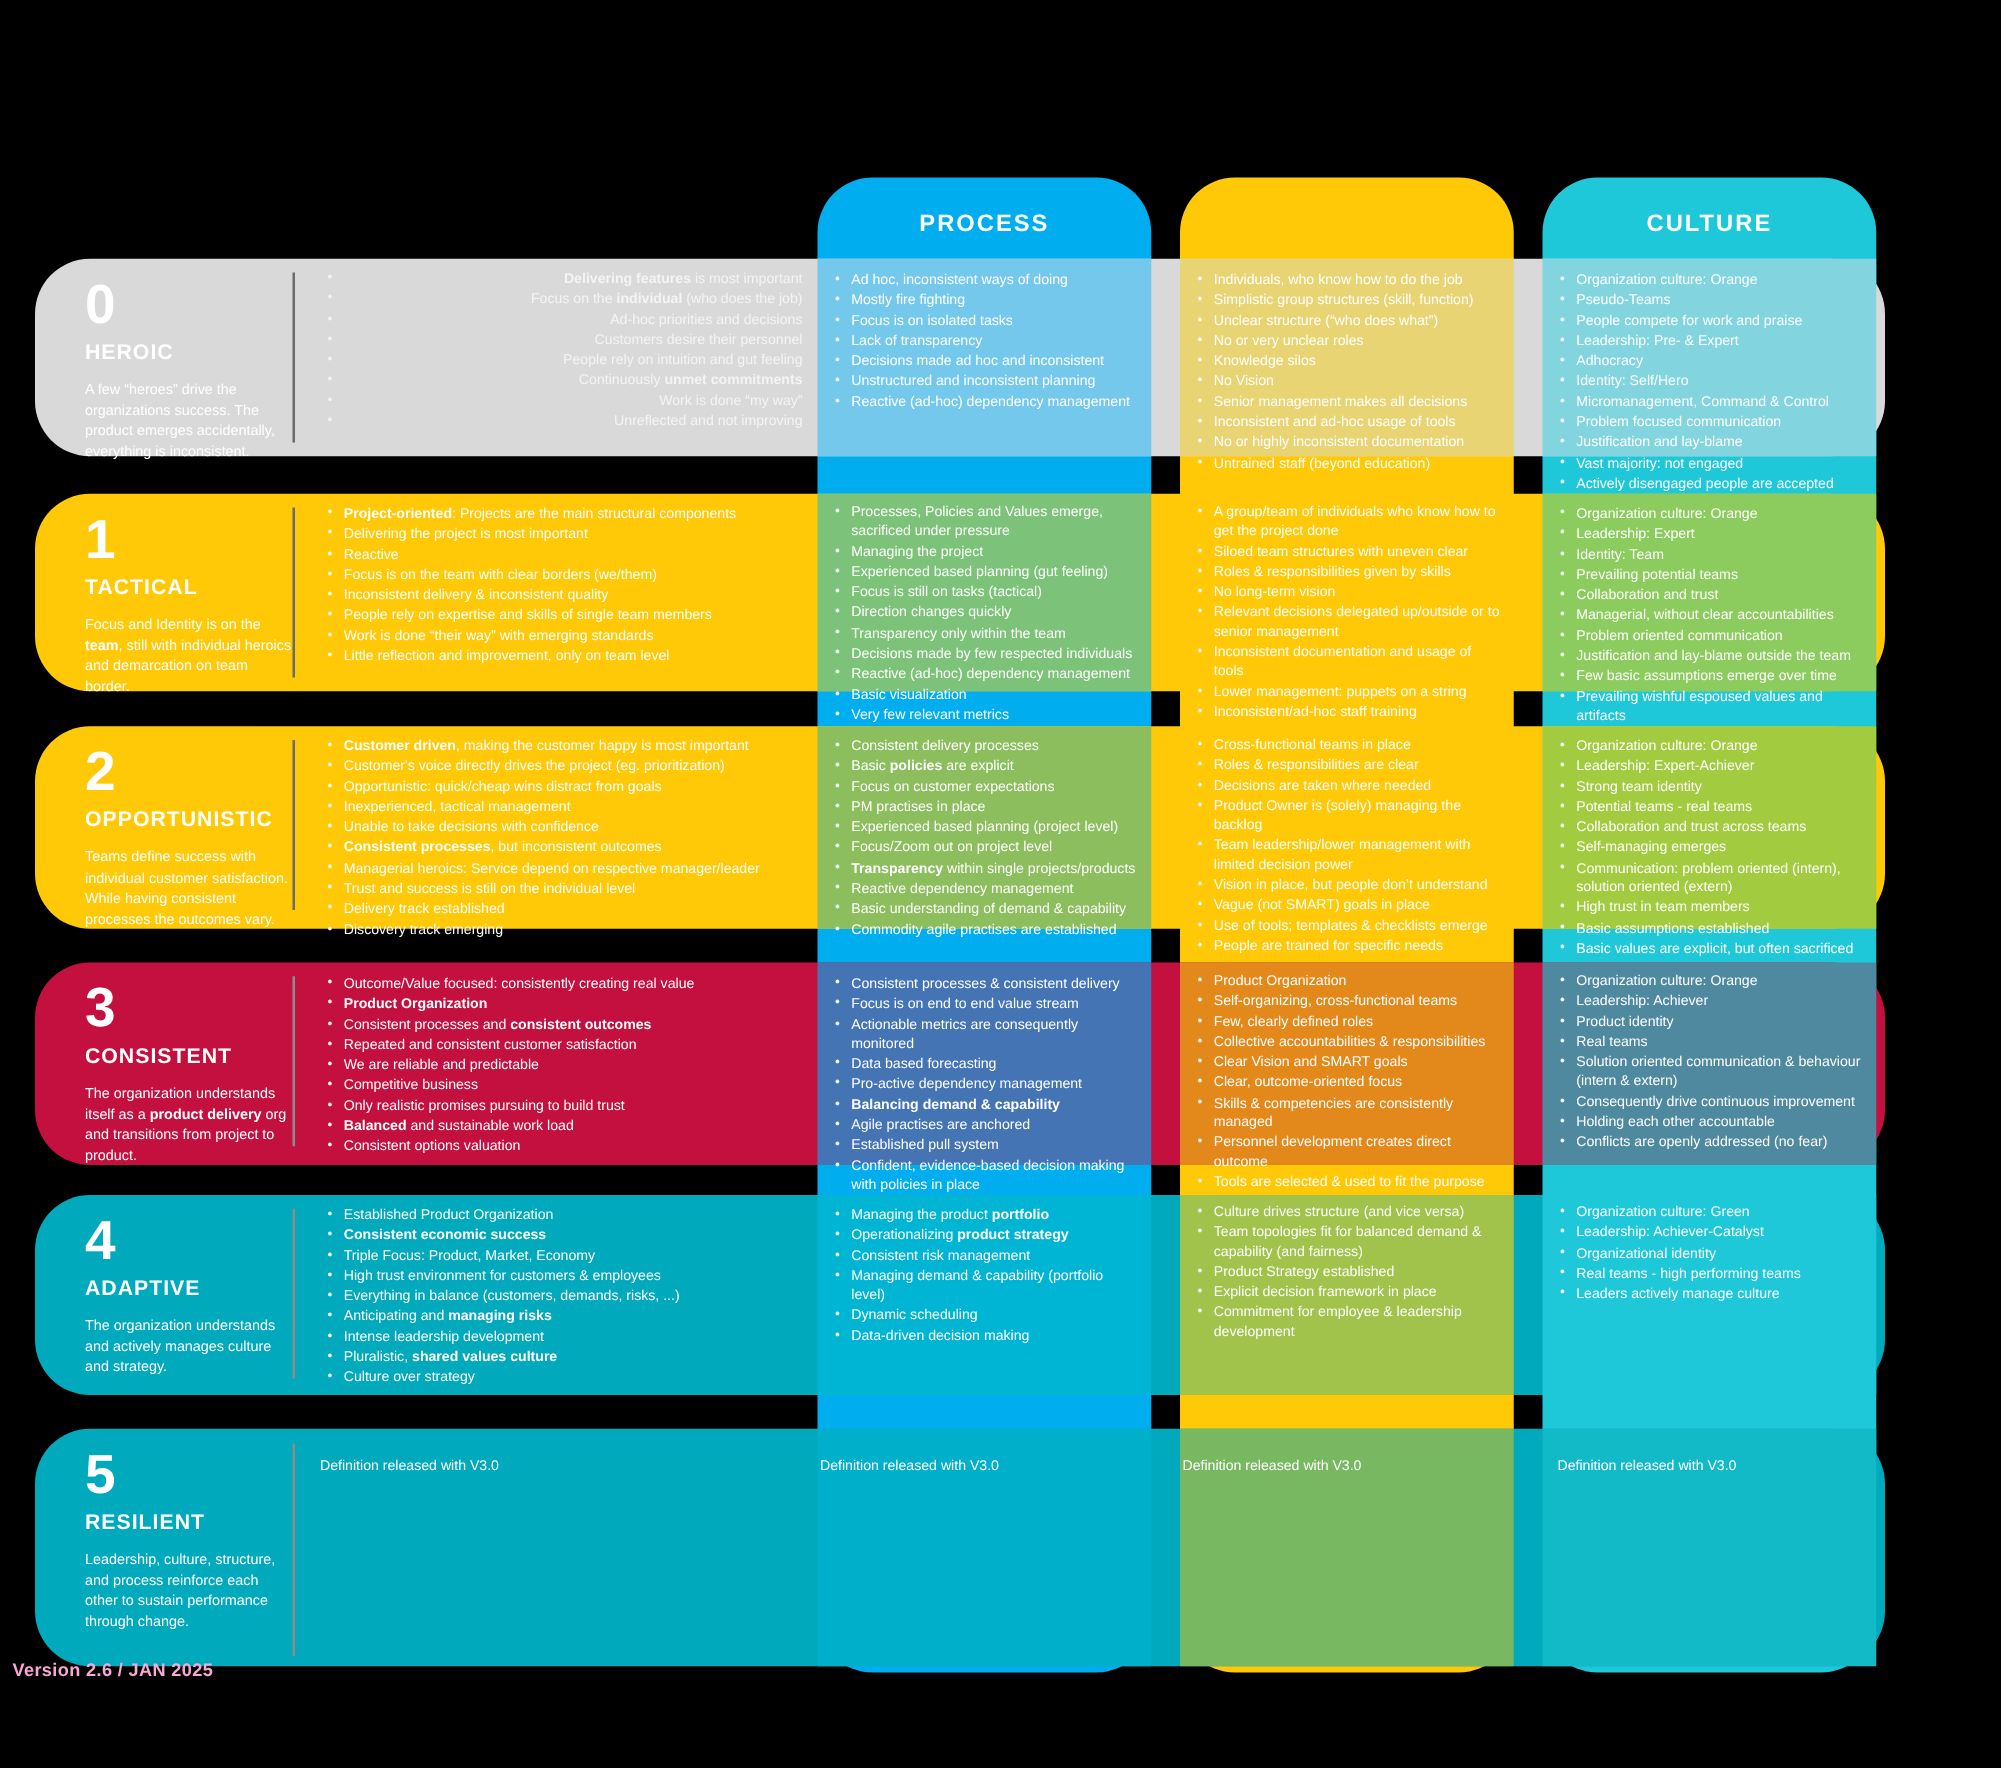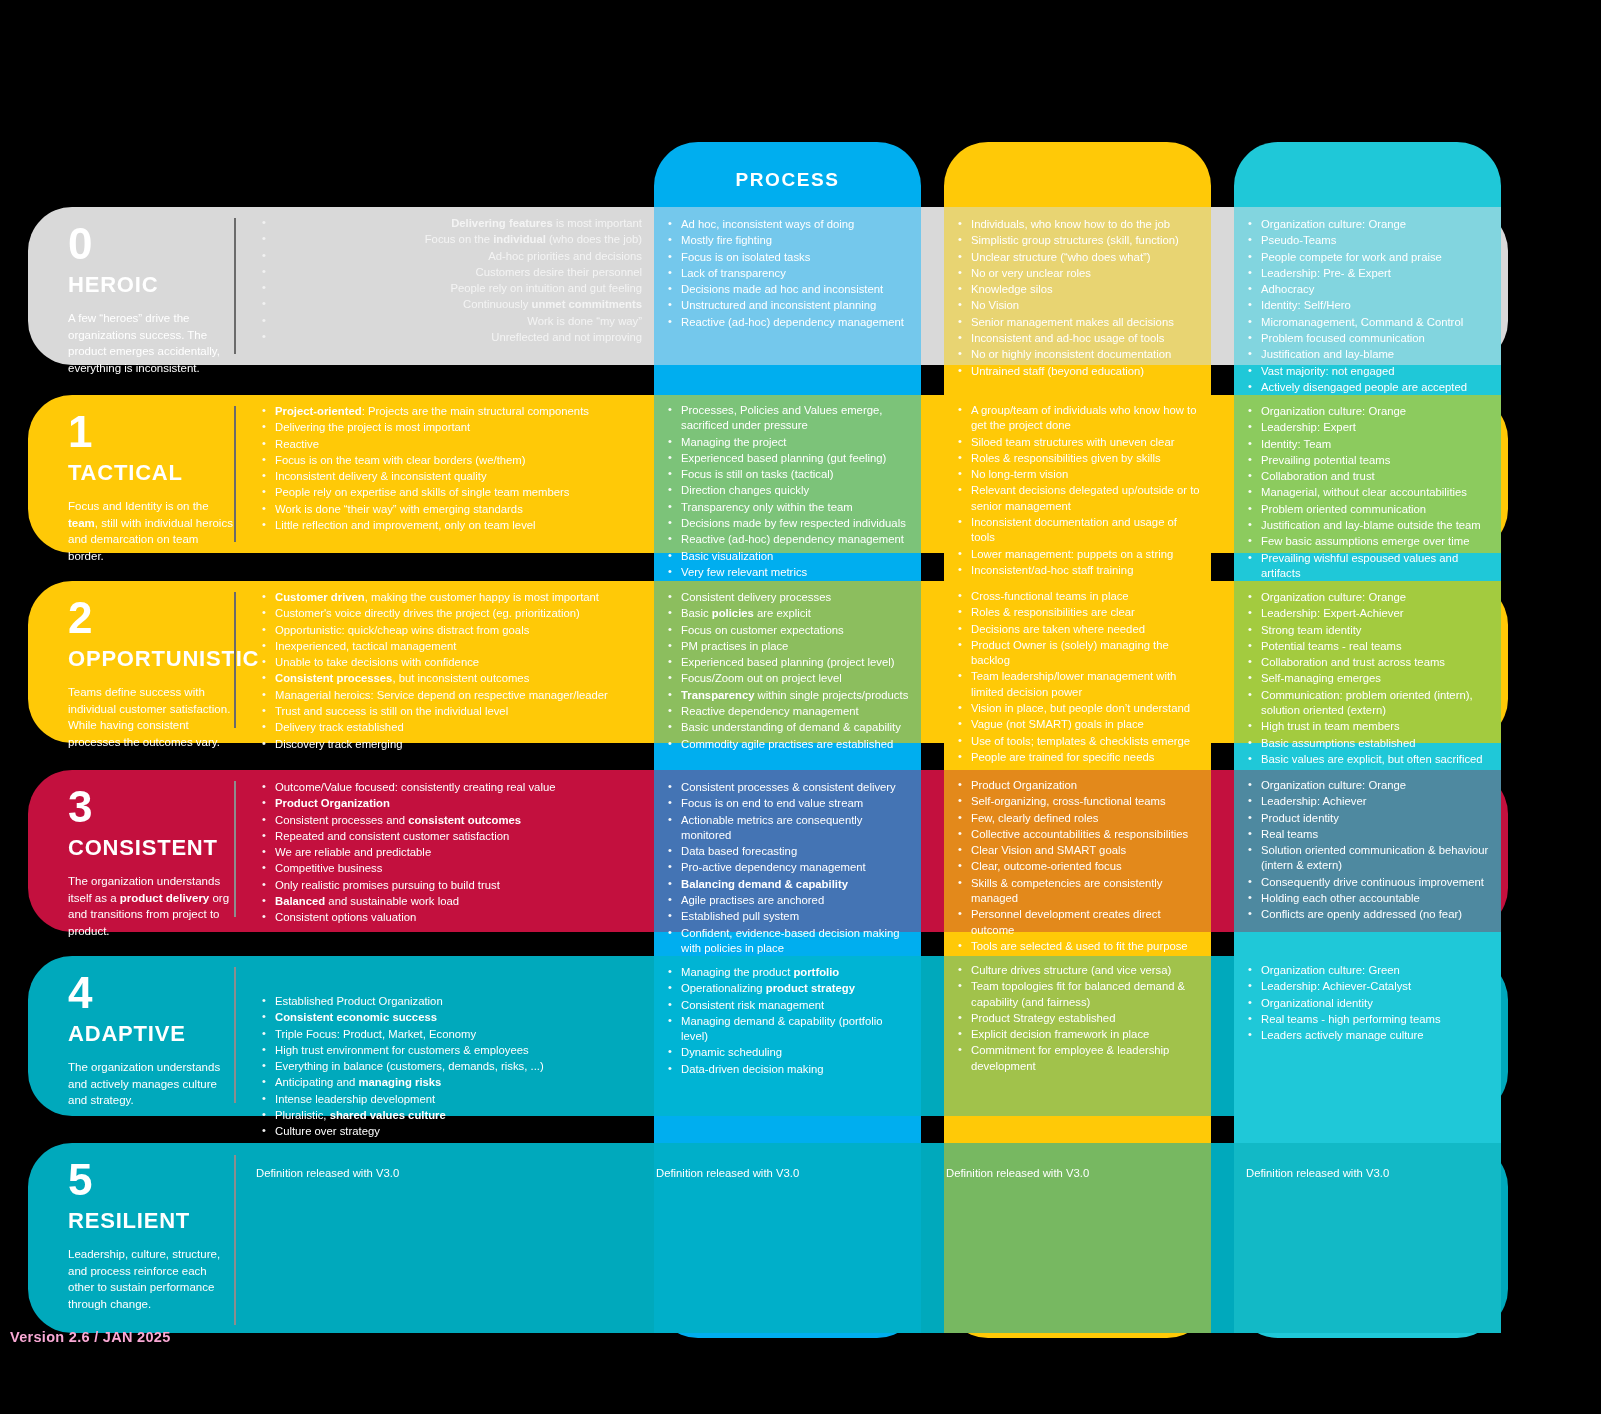--- a/index.html
+++ b/index.html
@@ -22,21 +22,21 @@
 
   
   .cell{position:absolute;}
 
   
   .level{position:absolute;color:#fff;}
   .level .num{
     font-size:44px;font-weight:bold;line-height:1;margin:0 0 6px 0;
   }
   .level .name{
-    font-size:22px;font-weight:bold;letter-spacing:.8px;margin:0 0 12px 0;
+    font-size:17px;font-weight:bold;letter-spacing:.8px;margin:0 0 12px 0;
   }
   .level .desc{
     font-size:11.5px;line-height:1.45;max-width:166px;margin:0;
   }
   .level .desc b{font-weight:bold;}
   .vrule{position:absolute;width:2px;}
 
   
   ul.bl{list-style:none;margin:0;padding:0;}
   ul.bl li{
@@ -61,20 +61,23 @@
 <body>
 
 <div class="stage">
 
   <div class="colband" style="left:654px;top:142px;width:267px;height:1196px;background:#00AEEF;"></div>
   <div class="colband" style="left:944px;top:142px;width:267px;height:1196px;background:#FFC907;"></div>
   <div class="colband" style="left:1234px;top:142px;width:267px;height:1196px;background:#1FC8D8;"></div>
 
   <div class="colhead" style="left:654px;top:152px;width:267px;height:56px;">
     <span>PROCESS</span>
+  </div>
+  <div class="colhead" style="left:1234px;top:152px;width:267px;height:56px;">
+    <span>CULTURE</span>
   </div>
 
   <div class="rowband" style="left:28px;top:207px;width:1480px;height:158px;background:#D9D9D9;"></div>
   <div class="cell" style="left:654px;top:207px;width:267px;height:158px;background:#74C8EC;"></div>
   <div class="cell" style="left:944px;top:207px;width:267px;height:158px;background:#E8D472;"></div>
   <div class="cell" style="left:1234px;top:207px;width:267px;height:158px;background:#82D5DF;"></div>
 
   <div class="level muted" style="left:68px;top:222px;">
     <div class="num">0</div>
     <div class="name">HEROIC</div>
@@ -335,21 +338,21 @@
   <div class="cell" style="left:944px;top:956px;width:267px;height:160px;background:#A0C councils;"></div>
   <div class="cell" style="left:944px;top:956px;width:267px;height:160px;background:#A1C24B;"></div>
   <div class="cell" style="left:1234px;top:956px;width:267px;height:160px;background:#1FC8D8;"></div>
 
   <div class="level" style="left:68px;top:971px;">
     <div class="num">4</div>
     <div class="name">ADAPTIVE</div>
     <div class="desc">The organization understands and actively manages culture and strategy.</div>
   </div>
   <div class="vrule" style="left:234px;top:967px;height:136px;background:#8d8d8d;"></div>
-  <div class="listbox" style="left:262px;top:965px;width:380px;margin-top:29px;">
+  <div class="listbox" style="left:262px;top:965px;width:380px;">
     <ul class="bl">
         <li>Established Product Organization</li>
         <li><b>Consistent economic success</b></li>
         <li>Triple Focus: Product, Market, Economy</li>
         <li>High trust environment for customers &amp; employees</li>
         <li>Everything in balance (customers, demands, risks, ...)</li>
         <li>Anticipating and <b>managing risks</b></li>
         <li>Intense leadership development</li>
         <li>Pluralistic, <b>shared values culture</b></li>
         <li>Culture over strategy</li>

